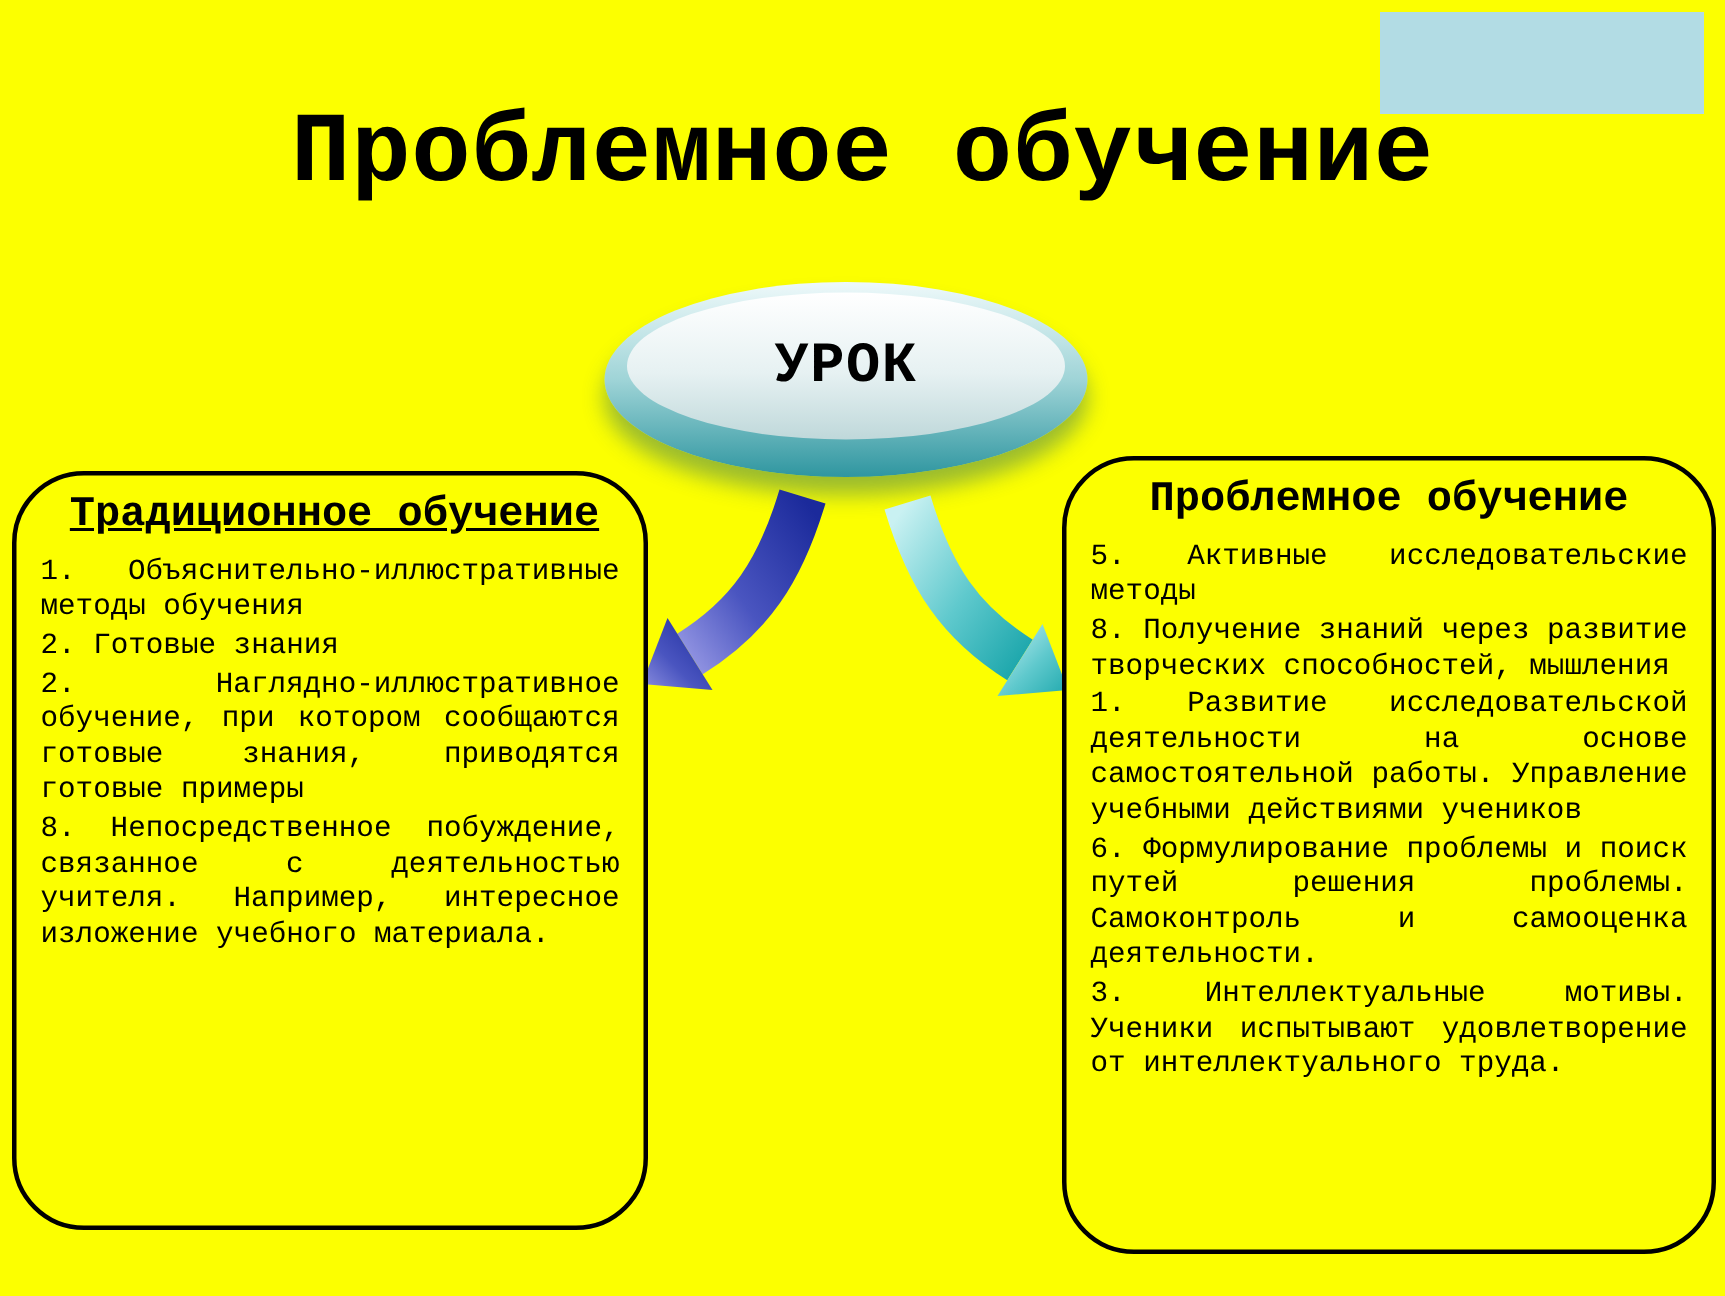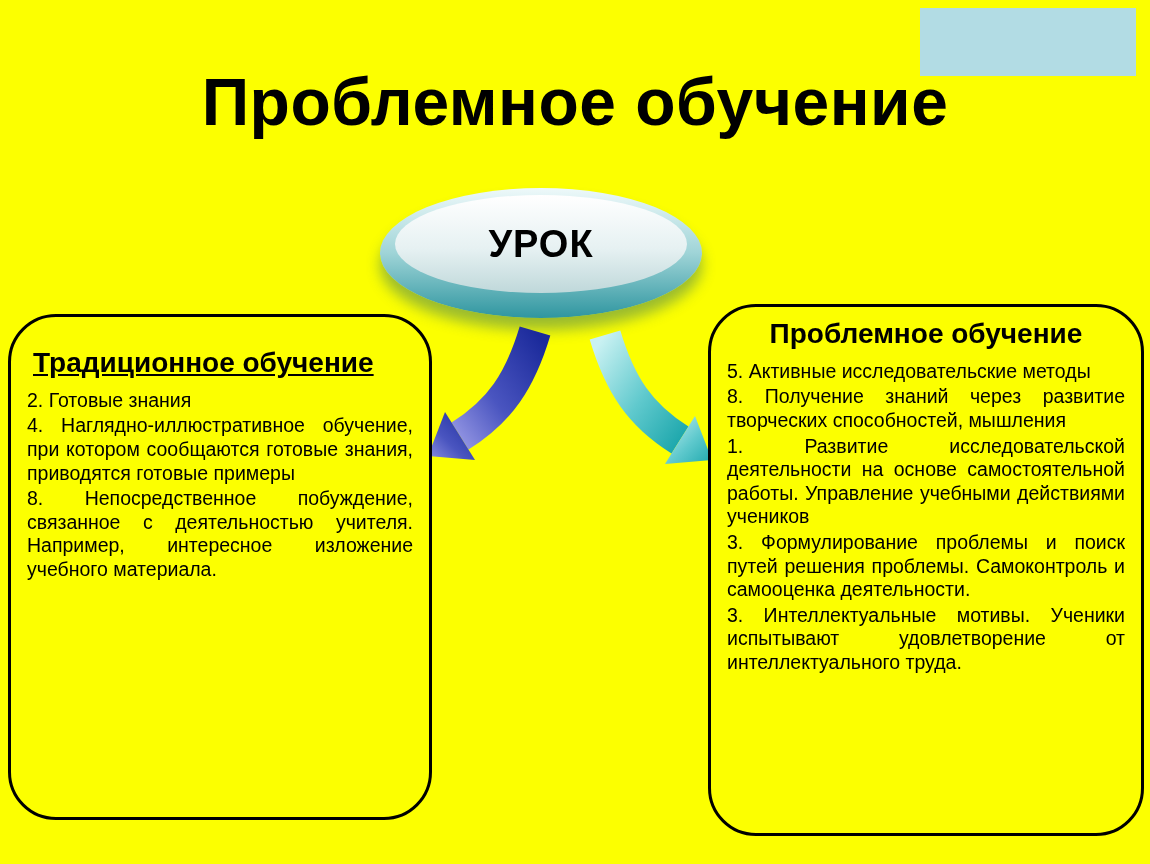--- a/index.html
+++ b/index.html
@@ -1,38 +1,38 @@
 <!DOCTYPE html>
 <html><head>
 <meta charset="utf-8">
 <style>
   html,body { margin:0; padding:0; }
   .slide {
     position:relative;
     width:1150px; height:864px;
     background:#FCFF00;
     overflow:hidden;
-    font-family:Liberation Sans, sans-serif;
+    font-family:Liberation Mono, monospace;
     color:#000;
   }
   .accent-rect {
     position:absolute; left:920px; top:8px;
     width:216px; height:68px;
     background:#b2dce4;
   }
   .slide-title {
     position:absolute; left:0; top:68px; width:100%;
     margin:0;
     text-align:center;
     font-size:66px; font-weight:bold; line-height:1.05;
     letter-spacing:0.5px;
   }
   
   .disc {
-    position:absolute; left:380px; top:188px;
+    position:absolute; left:403px; top:188px;
     width:322px; height:130px;
     border-radius:50%;
     background:linear-gradient(180deg,#eef9fa 0%,#9fd4d7 50%,#2f96a0 100%);
     box-shadow:0 12px 14px rgba(35,105,105,0.45);
   }
   .disc-face {
     position:absolute; left:15px; top:7px; right:15px; bottom:25px;
     border-radius:50%;
     background:linear-gradient(180deg,#ffffff 0%,#e6f1f2 55%,#bfd8da 100%);
     display:flex; align-items:center; justify-content:center;
@@ -54,23 +54,22 @@
     padding:12px 16px 10px 16px;
   }
   .box-left  { left:8px;   top:314px; width:424px; height:506px; }
   .box-right { left:708px; top:304px; width:436px; height:532px; }
   .box h2 {
     margin:0 0 10px 0;
     font-size:28px; font-weight:bold; line-height:1.1;
   }
   .box-left h2 {
     text-decoration:underline;
-    text-align:left;
+    text-align:center;
     padding-left:6px;
-    margin-top:19px;
   }
   .box-right h2 { text-align:center; }
   .box p {
     margin:0 0 2px 0;
     font-size:19.5px; line-height:1.21;
     text-align:justify;
   }
 </style>
 </head>
 <body>
@@ -106,27 +105,28 @@
         <stop offset="0.55" stop-color="#5fc9cd"></stop>
         <stop offset="1" stop-color="#1fa8ad"></stop>
       </linearGradient>
     </defs>
     <path d="M20,5 C35,55 55,85 95,110" fill="none" stroke="url(#gradR)" stroke-width="32"></path>
     <polygon points="127,130 110,86 80,134" fill="url(#gradR)"></polygon>
   </svg>
 
   <div class="box box-left">
     <h2>Традиционное обучение</h2>
+    <p>1. Объяснительно-иллюстративные методы обучения</p>
     <p>2. Готовые знания</p>
-    <p>4. Наглядно-иллюстративное обучение, при котором сообщаются готовые знания, приводятся готовые примеры</p>
+    <p>2. Наглядно-иллюстративное обучение, при котором сообщаются готовые знания, приводятся готовые примеры</p>
     <p>8. Непосредственное побуждение, связанное с деятельностью учителя. Например, интересное изложение учебного материала.</p>
   </div>
 
   <div class="box box-right">
     <h2>Проблемное обучение</h2>
     <p>5. Активные исследовательские методы</p>
     <p>8. Получение знаний через развитие творческих способностей, мышления</p>
     <p>1. Развитие исследовательской деятельности на основе самостоятельной работы. Управление учебными действиями учеников</p>
-    <p>3. Формулирование проблемы и поиск путей решения проблемы. Самоконтроль и самооценка деятельности.</p>
+    <p>6. Формулирование проблемы и поиск путей решения проблемы. Самоконтроль и самооценка деятельности.</p>
     <p>3. Интеллектуальные мотивы. Ученики испытывают удовлетворение от интеллектуального труда.</p>
   </div>
 
 </div>
 
 </body></html>

